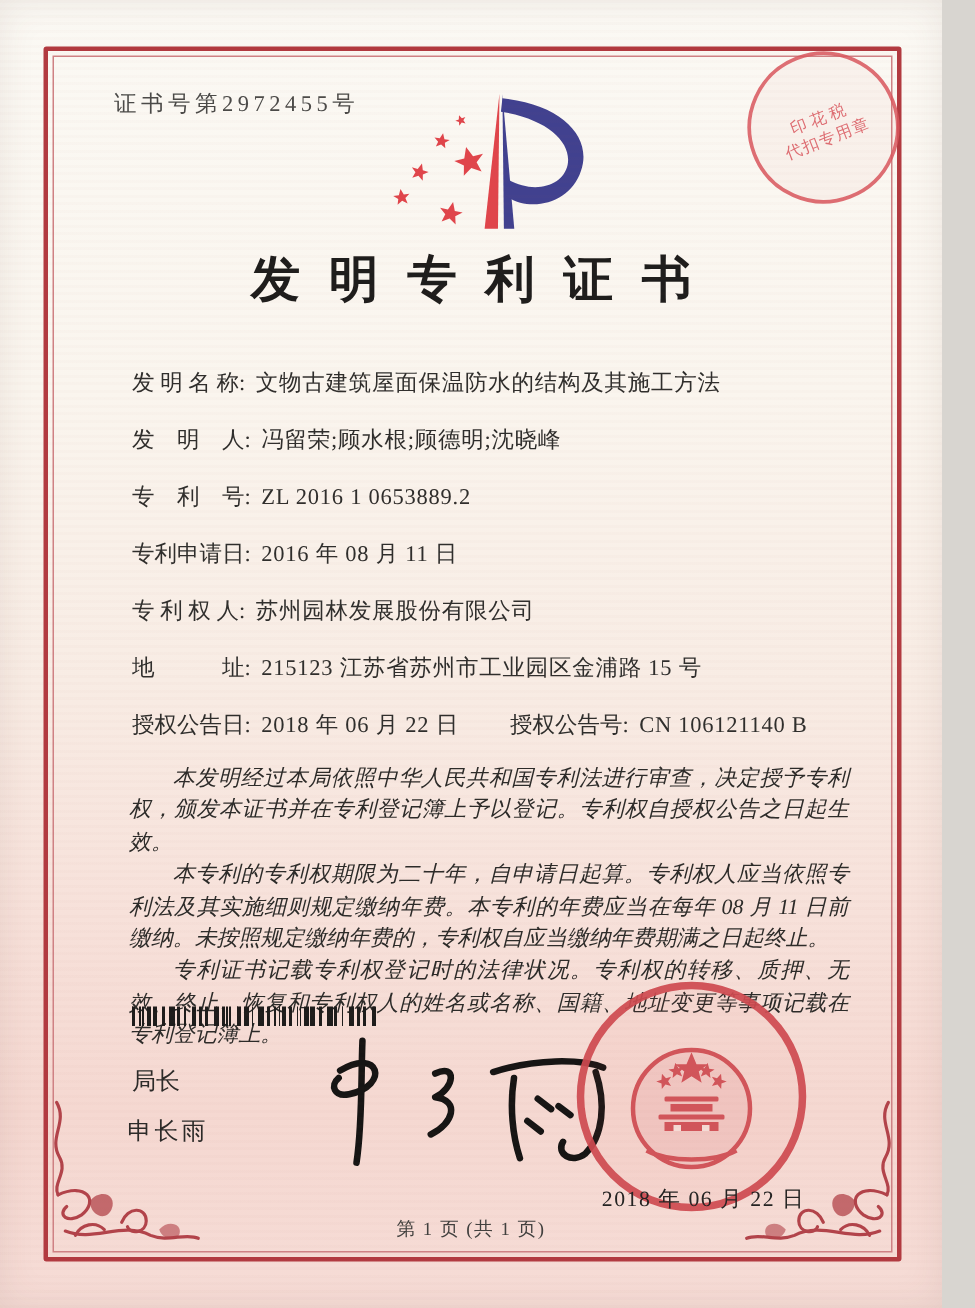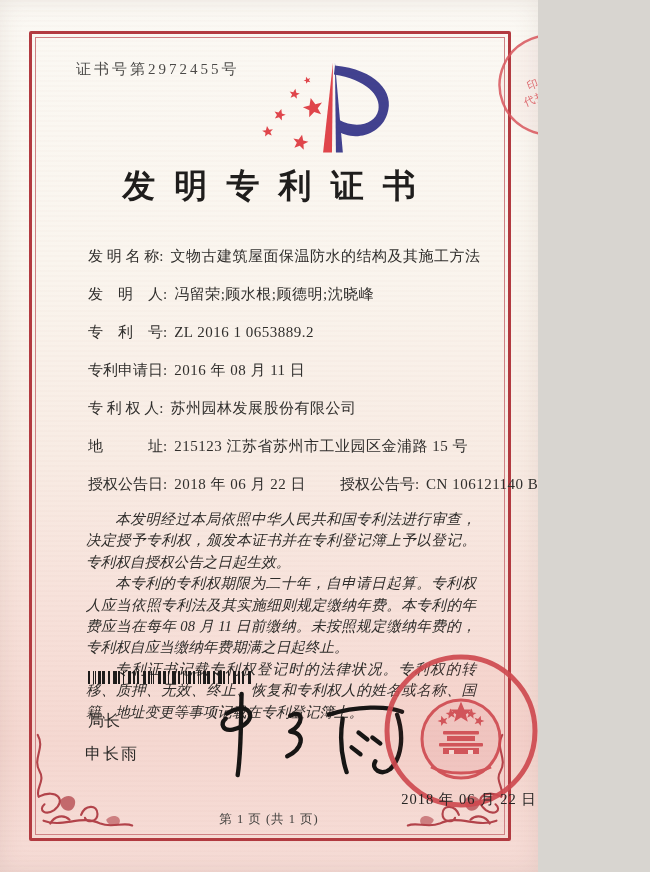--- a/index.html
+++ b/index.html
@@ -1,16 +1,16 @@
 <!DOCTYPE html>
 <html><head>
 <meta charset="utf-8">
 <style>
   html,body{margin:0;padding:0;background:#d8d5d0;}
-  .photo{position:relative;width:538px;height:872px;overflow:hidden;
+  .photo{position:relative;width:628px;height:872px;overflow:hidden;
     background:linear-gradient(180deg,#fbf9f4 0%,#faf5ee 30%,#f8ece4 52%,#f7e1da 70%,#f5d8d1 85%,#f6dcd6 100%);
     font-family:"Liberation Serif","DejaVu Serif",serif;
     box-shadow:inset 0 0 24px rgba(90,60,50,.10);}
   .photo::after{content:"";position:absolute;inset:0;pointer-events:none;
     background:repeating-linear-gradient(180deg,rgba(160,90,80,.018) 0 2px,transparent 2px 5px);}
   .frame-outer{position:absolute;left:29px;top:31px;right:27px;bottom:31px;
     border:3px solid #b23a40;border-radius:2px;}
   .frame-inner{position:absolute;inset:3px;border:1px solid #cf8184;}
   .cert-no{position:absolute;left:76px;top:60px;font-size:15px;letter-spacing:3px;color:#4b4a48;}
   .title{position:absolute;left:0;right:0;top:164px;text-align:center;font-size:33px;font-weight:bold;

